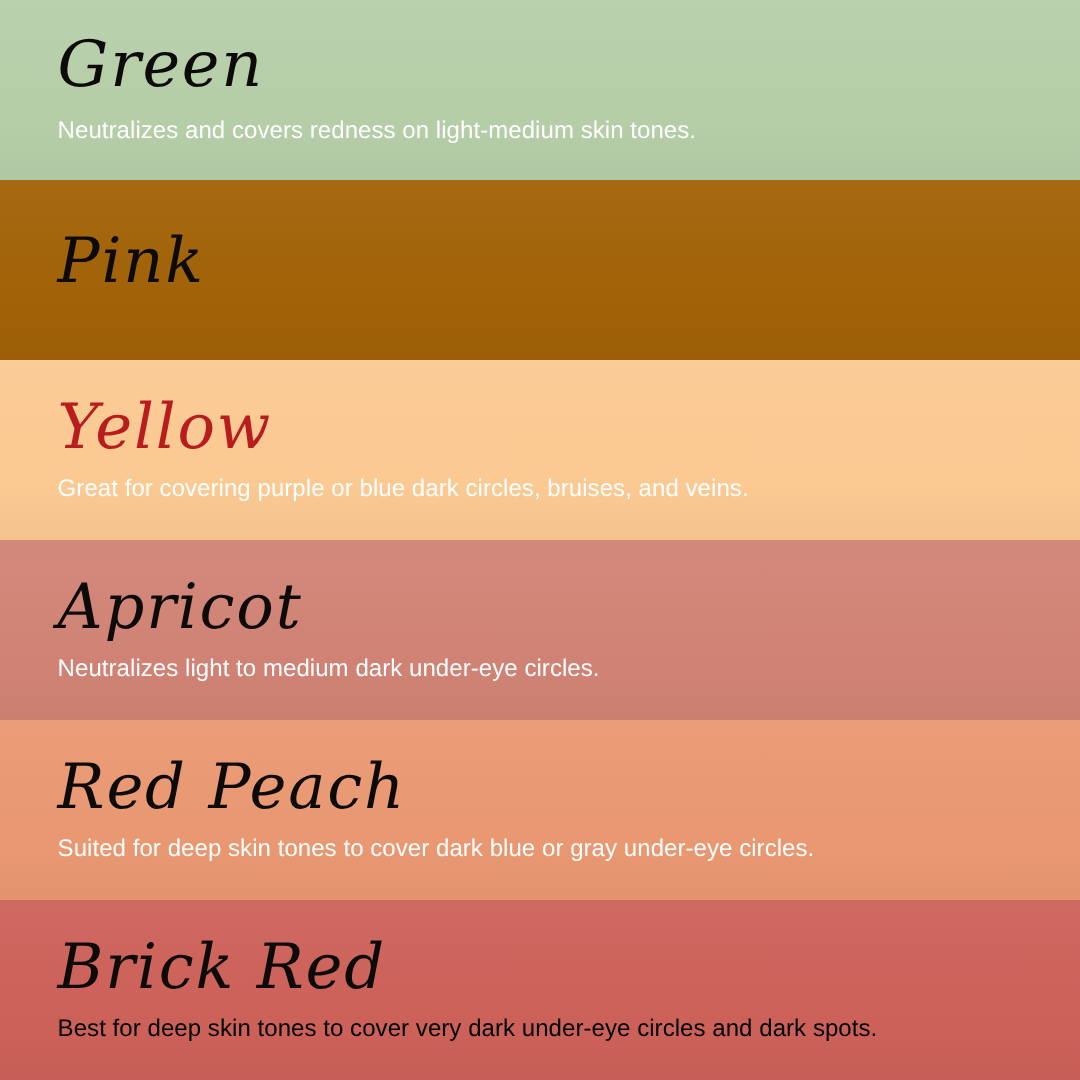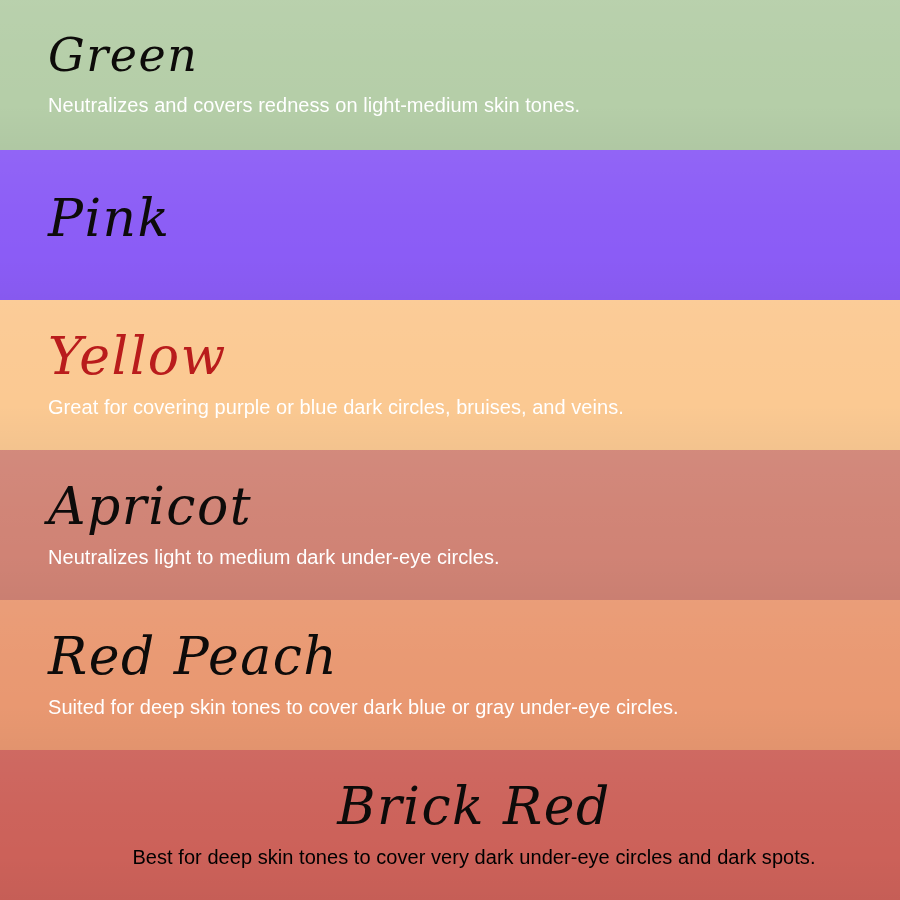--- a/index.html
+++ b/index.html
@@ -66,51 +66,51 @@
     font-family: "Liberation Sans", sans-serif;
     font-weight: 400;
     font-size: 20px;
     line-height: 1.25;
     letter-spacing: 0.05px;
     color: #ffffff;
     white-space: nowrap;
   }
 
   
-  .band.b-green   .band-title { font-size: 46px; margin-bottom: 14px; }
+  .band.b-green   .band-title { font-size: 53px; margin-bottom: 14px; }
   .band.b-pink    .band-desc  { color: rgba(255,255,255,0.80); }
   .band.b-yellow  .band-desc  { color: rgba(255,255,255,0.96); }
 </style>
 </head>
 <body style="background: rgb(255, 255, 255);">
 
 <div id="chart">
 
   <section class="band b-green" style="background-color: rgb(181, 206, 168);">
     <div class="band-title" style="color: rgb(13, 11, 10);">Green</div>
     <div class="band-desc" style="color: rgb(255, 255, 255);">Neutralizes and covers redness on light-medium skin tones.</div>
   </section>
 
-  <section class="band b-pink" style="background-color: #8b5cf6;">
+  <section class="band b-pink" style="background-color: #a16207;">
     <div class="band-title" style="color: rgb(13, 11, 10);">Pink</div>
   </section>
 
   <section class="band b-yellow" style="background-color: rgb(251, 201, 146);">
     <div class="band-title" style="color: #b91c1c;">Yellow</div>
     <div class="band-desc" style="color: rgb(255, 255, 255);">Great for covering purple or blue dark circles, bruises, and veins.</div>
   </section>
 
   <section class="band b-apricot" style="background-color: rgb(208, 131, 117);">
     <div class="band-title" style="color: rgb(13, 11, 10);">Apricot</div>
     <div class="band-desc" style="color: rgb(255, 255, 255);">Neutralizes light to medium dark under-eye circles.</div>
   </section>
 
   <section class="band b-redpeach" style="background-color: rgb(233, 152, 113);">
     <div class="band-title" style="color: rgb(13, 11, 10);">Red Peach</div>
     <div class="band-desc" style="color: rgb(255, 255, 255);">Suited for deep skin tones to cover dark blue or gray under-eye circles.</div>
   </section>
 
-  <section class="band b-brickred" style="background-color: rgb(204, 97, 89); text-align: center;">
+  <section class="band b-brickred" style="background-color: rgb(204, 97, 89);">
     <div class="band-title" style="color: rgb(13, 11, 10);">Brick Red</div>
     <div class="band-desc" style="color: #000000;">Best for deep skin tones to cover very dark under-eye circles and dark spots.</div>
   </section>
 
 </div>
 
 </body></html>

